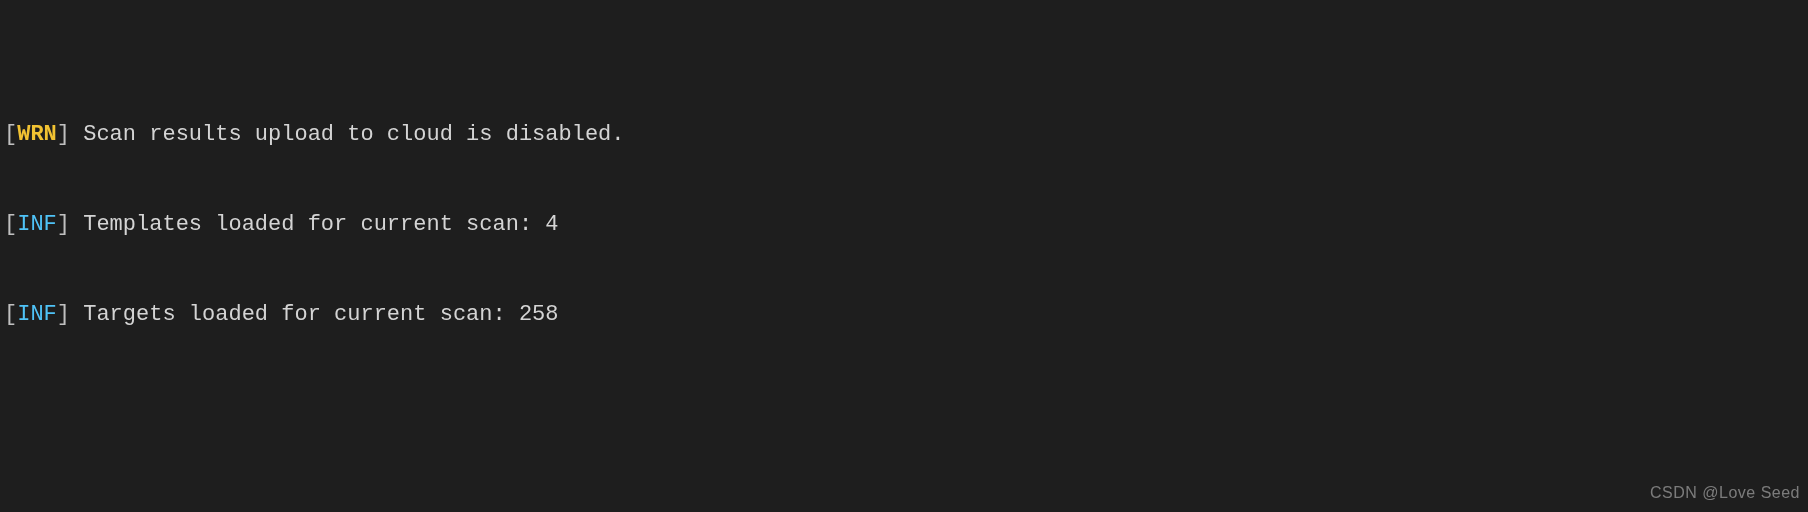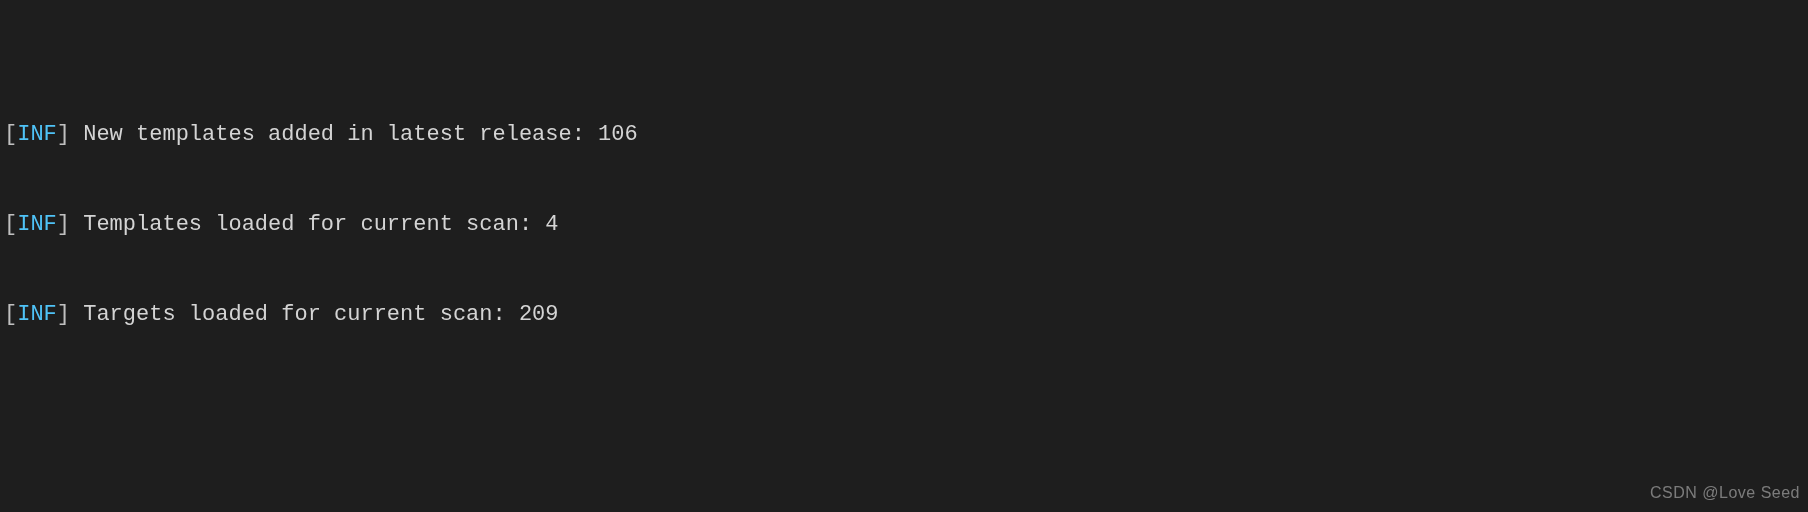--- a/index.html
+++ b/index.html
@@ -31,23 +31,23 @@
     color:rgba(200,200,200,0.55);
     letter-spacing:.5px;
   }
 </style>
 </head>
 <body>
 
 <div class="terminal">
 
   
-  <span class="line"><span class="br">[</span><span class="inf">INF</span><span class="br">]</span> <span class="txt">New templates added in latest release: 106</span></span>
+  <span class="line"><span class="br">[</span><span class="wrn">WRN</span><span class="br">]</span> <span class="txt">Scan results upload to cloud is disabled.</span></span>
   <span class="line"><span class="br">[</span><span class="inf">INF</span><span class="br">]</span> <span class="txt">Templates loaded for current scan: 4</span></span>
-  <span class="line"><span class="br">[</span><span class="inf">INF</span><span class="br">]</span> <span class="txt">Targets loaded for current scan: 209</span></span>
+  <span class="line"><span class="br">[</span><span class="inf">INF</span><span class="br">]</span> <span class="txt">Targets loaded for current scan: 258</span></span>
   
   
 
   
   
 
   
   
 
   

